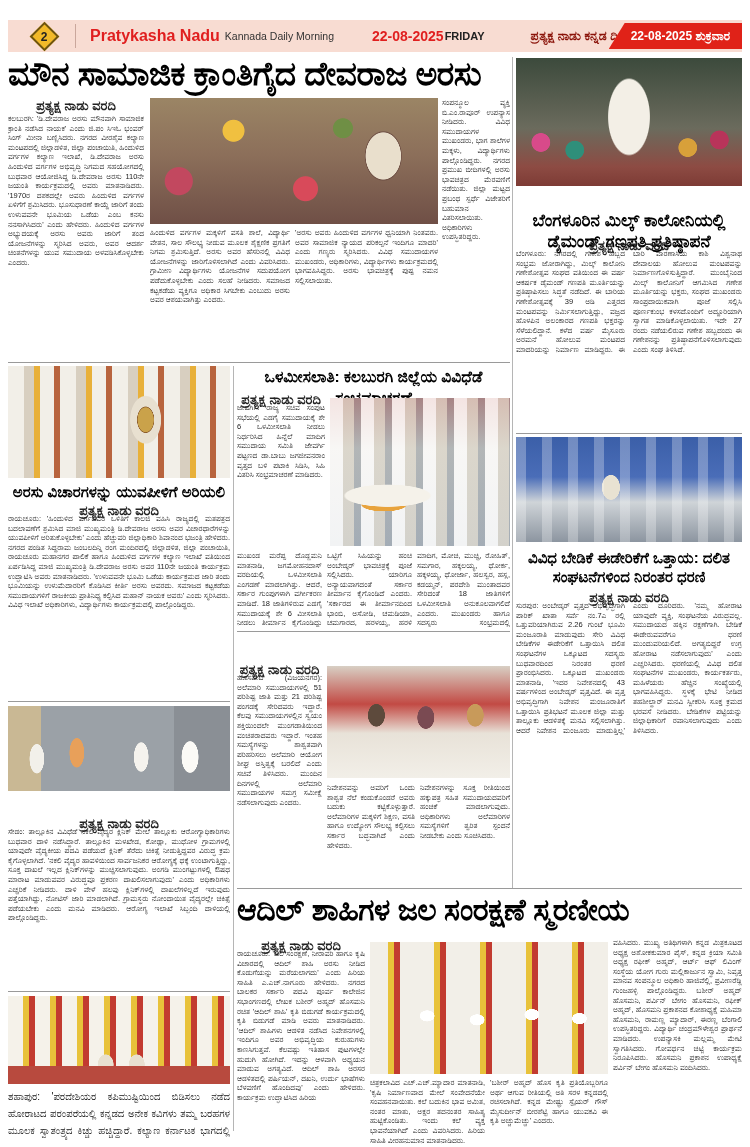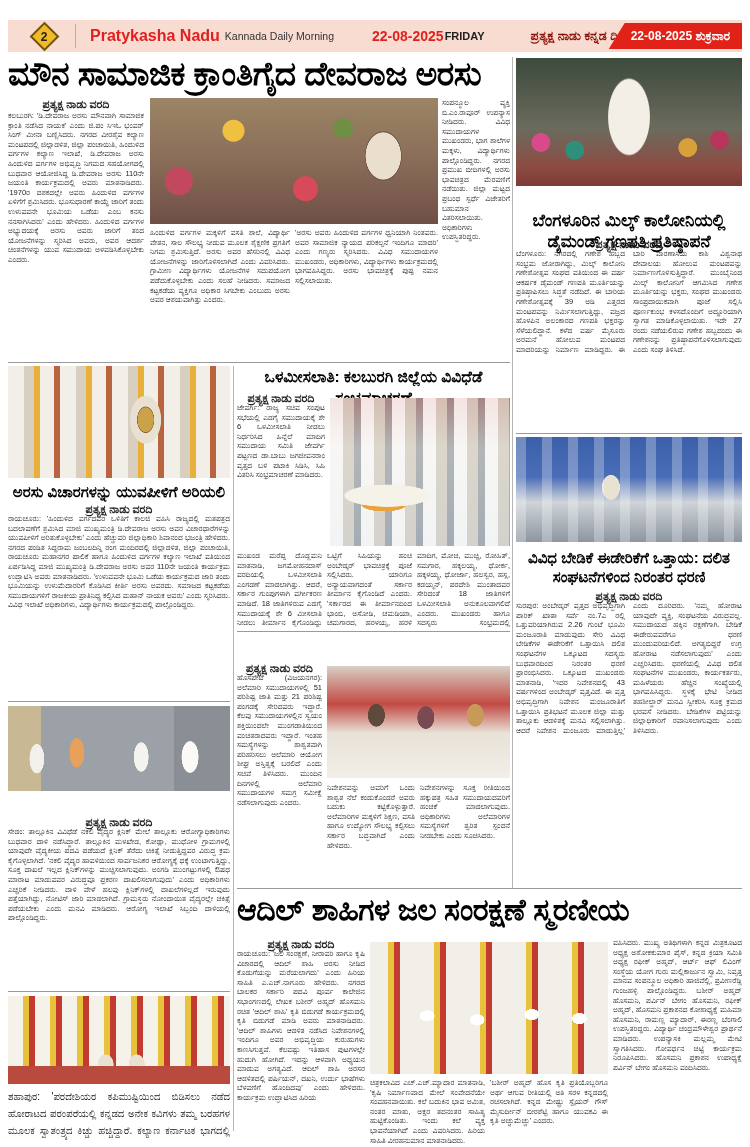--- a/index.html
+++ b/index.html
@@ -18,21 +18,21 @@
   .hdr-day{color:#222;font-size:11px;font-weight:bold;margin-left:1px;}
   .hdr-tagline{color:#8a1208;font-weight:800;font-size:12.5px;margin-left:46px;white-space:nowrap;}
   .date-banner{position:absolute;right:0;top:3px;height:26px;background:#e02218;color:#fff;
                font-weight:800;font-size:12px;display:flex;align-items:center;padding:0 12px 0 22px;
                clip-path:polygon(16px 0,100% 0,100% 100%,0 100%);white-space:nowrap;}
   
   .headline-xl{font-size:33px;line-height:36px;font-weight:800;text-align:left;letter-spacing:-.5px;color:#000;}
   .headline-lg{font-size:17px;line-height:21px;font-weight:800;text-align:center;color:#000;}
   .headline-md{font-size:15px;line-height:19px;font-weight:800;text-align:center;color:#000;}
   .headline-sm{font-size:13px;line-height:16px;font-weight:800;text-align:center;color:#000;}
-  .byline{font-size:11px;font-weight:bold;text-align:center;color:#222;font-family:Liberation Serif, serif;}
+  .byline{font-size:13px;font-weight:bold;text-align:center;color:#222;}
   .copy{font-size:7.5px;line-height:9.6px;text-align:justify;color:#222;overflow:hidden;word-break:break-word;}
   .caption{font-size:10px;line-height:17px;font-weight:normal;text-align:justify;color:#111;overflow:hidden;}
   .two-col{column-count:2;column-gap:8px;}
   .rule-h{background:#9a9a9a;height:1px;}
   .rule-v{background:#b5b5b5;width:1px;}
   
   .photo{overflow:hidden;}
   .ph-main{background:
     radial-gradient(30px 40px at 81% 46%,#e9dfcc 0 58%,#6e4f44 60%,transparent 63%),
     radial-gradient(26px 26px at 10% 66%,#c2485f 0 52%,transparent 56%),

